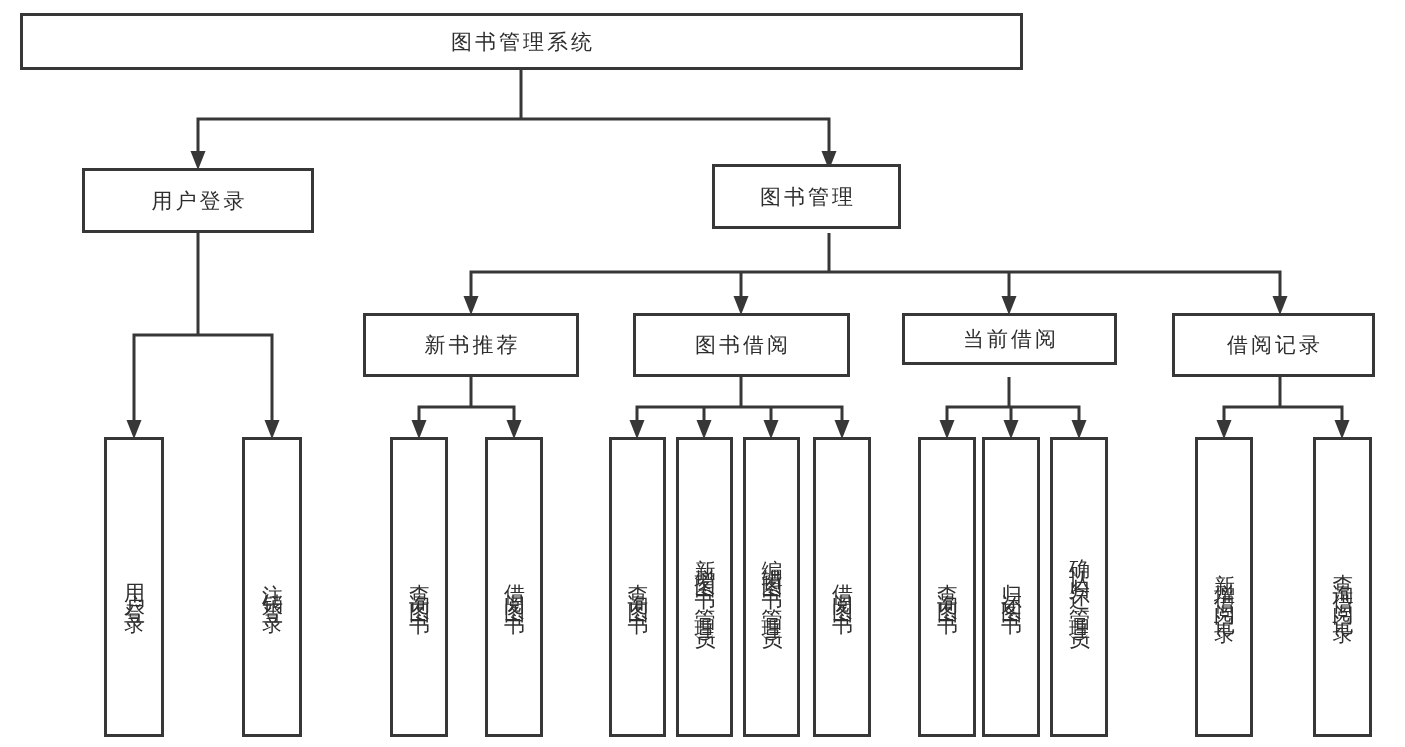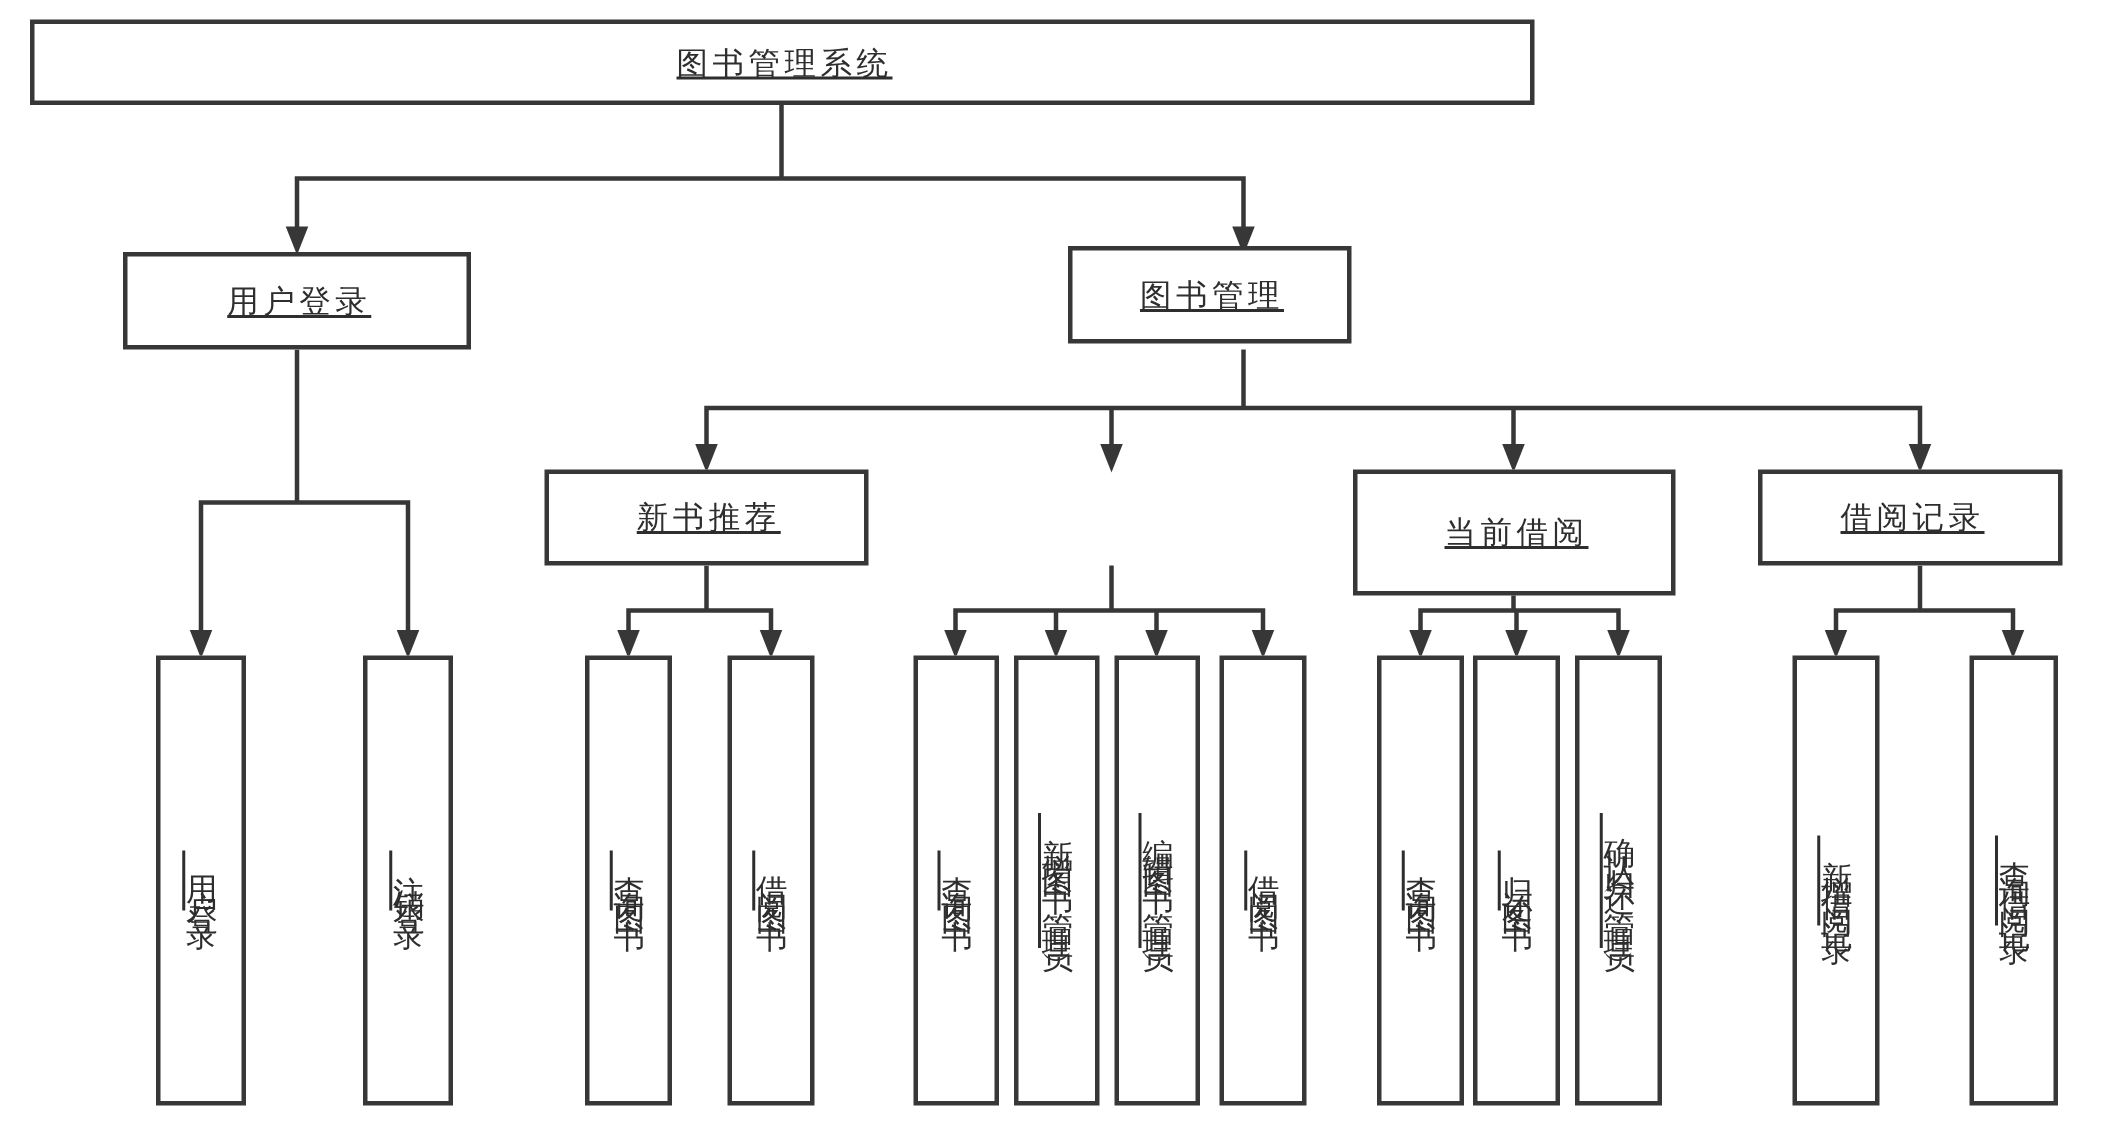--- a/index.html
+++ b/index.html
@@ -21,21 +21,20 @@
     width: 1405px; height: 747px;
   }
   .node, .leaf {
     position: absolute;
     background: #ffffff;
     border: 3px solid #373737;
     display: flex;
     align-items: center;
     justify-content: center;
     color: #2e2e2e;
-    text-decoration: underline;
   }
   .node {
     font-size: 21px;
     letter-spacing: 3px;
     text-indent: 3px;
   }
   .node.root { font-size: 21px; }
   .leaf { border-width: 3px; }
   .leaf .vtext {
     writing-mode: vertical-rl;
@@ -123,21 +122,24 @@
   <div class="node" style="left:82px; top:168px; width:232px; height:65px;">
     <span>用户登录</span>
   </div>
   <div class="node" style="left:712px; top:164px; width:189px; height:65px;">
     <span>图书管理</span>
   </div>
 
   <div class="node" style="left:363px; top:313px; width:216px; height:64px;">
     <span>新书推荐</span>
   </div>
-  <div class="node" style="left:902px; top:313px; width:215px; height:84px;">
+  <div class="node" style="left:633px; top:313px; width:217px; height:64px;">
+    <span>图书借阅</span>
+  </div>
+  <div class="node" style="left:902px; top:313px; width:215px; height:52px;">
     <span>当前借阅</span>
   </div>
   <div class="node" style="left:1172px; top:313px; width:203px; height:64px;">
     <span>借阅记录</span>
   </div>
 
   <div class="leaf" style="left:104px; top:437px; width:60px; height:300px;">
     <span class="vtext">用户登录</span>
   </div>
   <div class="leaf" style="left:242px; top:437px; width:60px; height:300px;">

